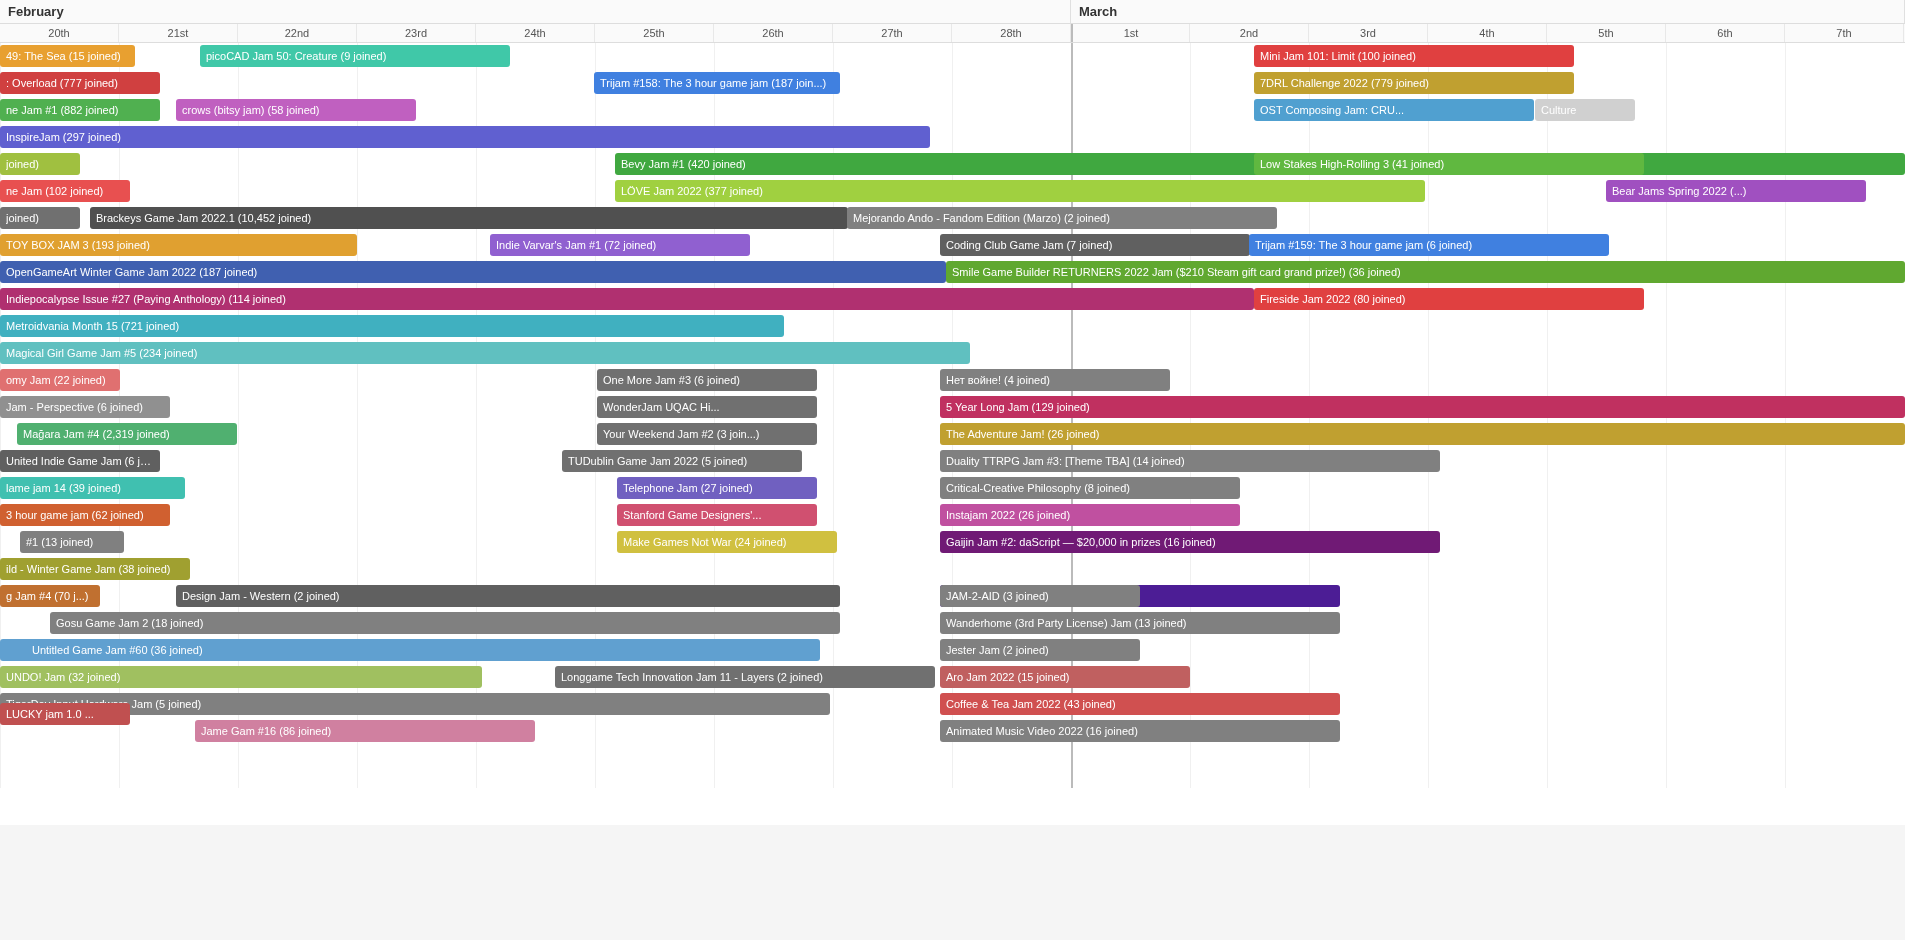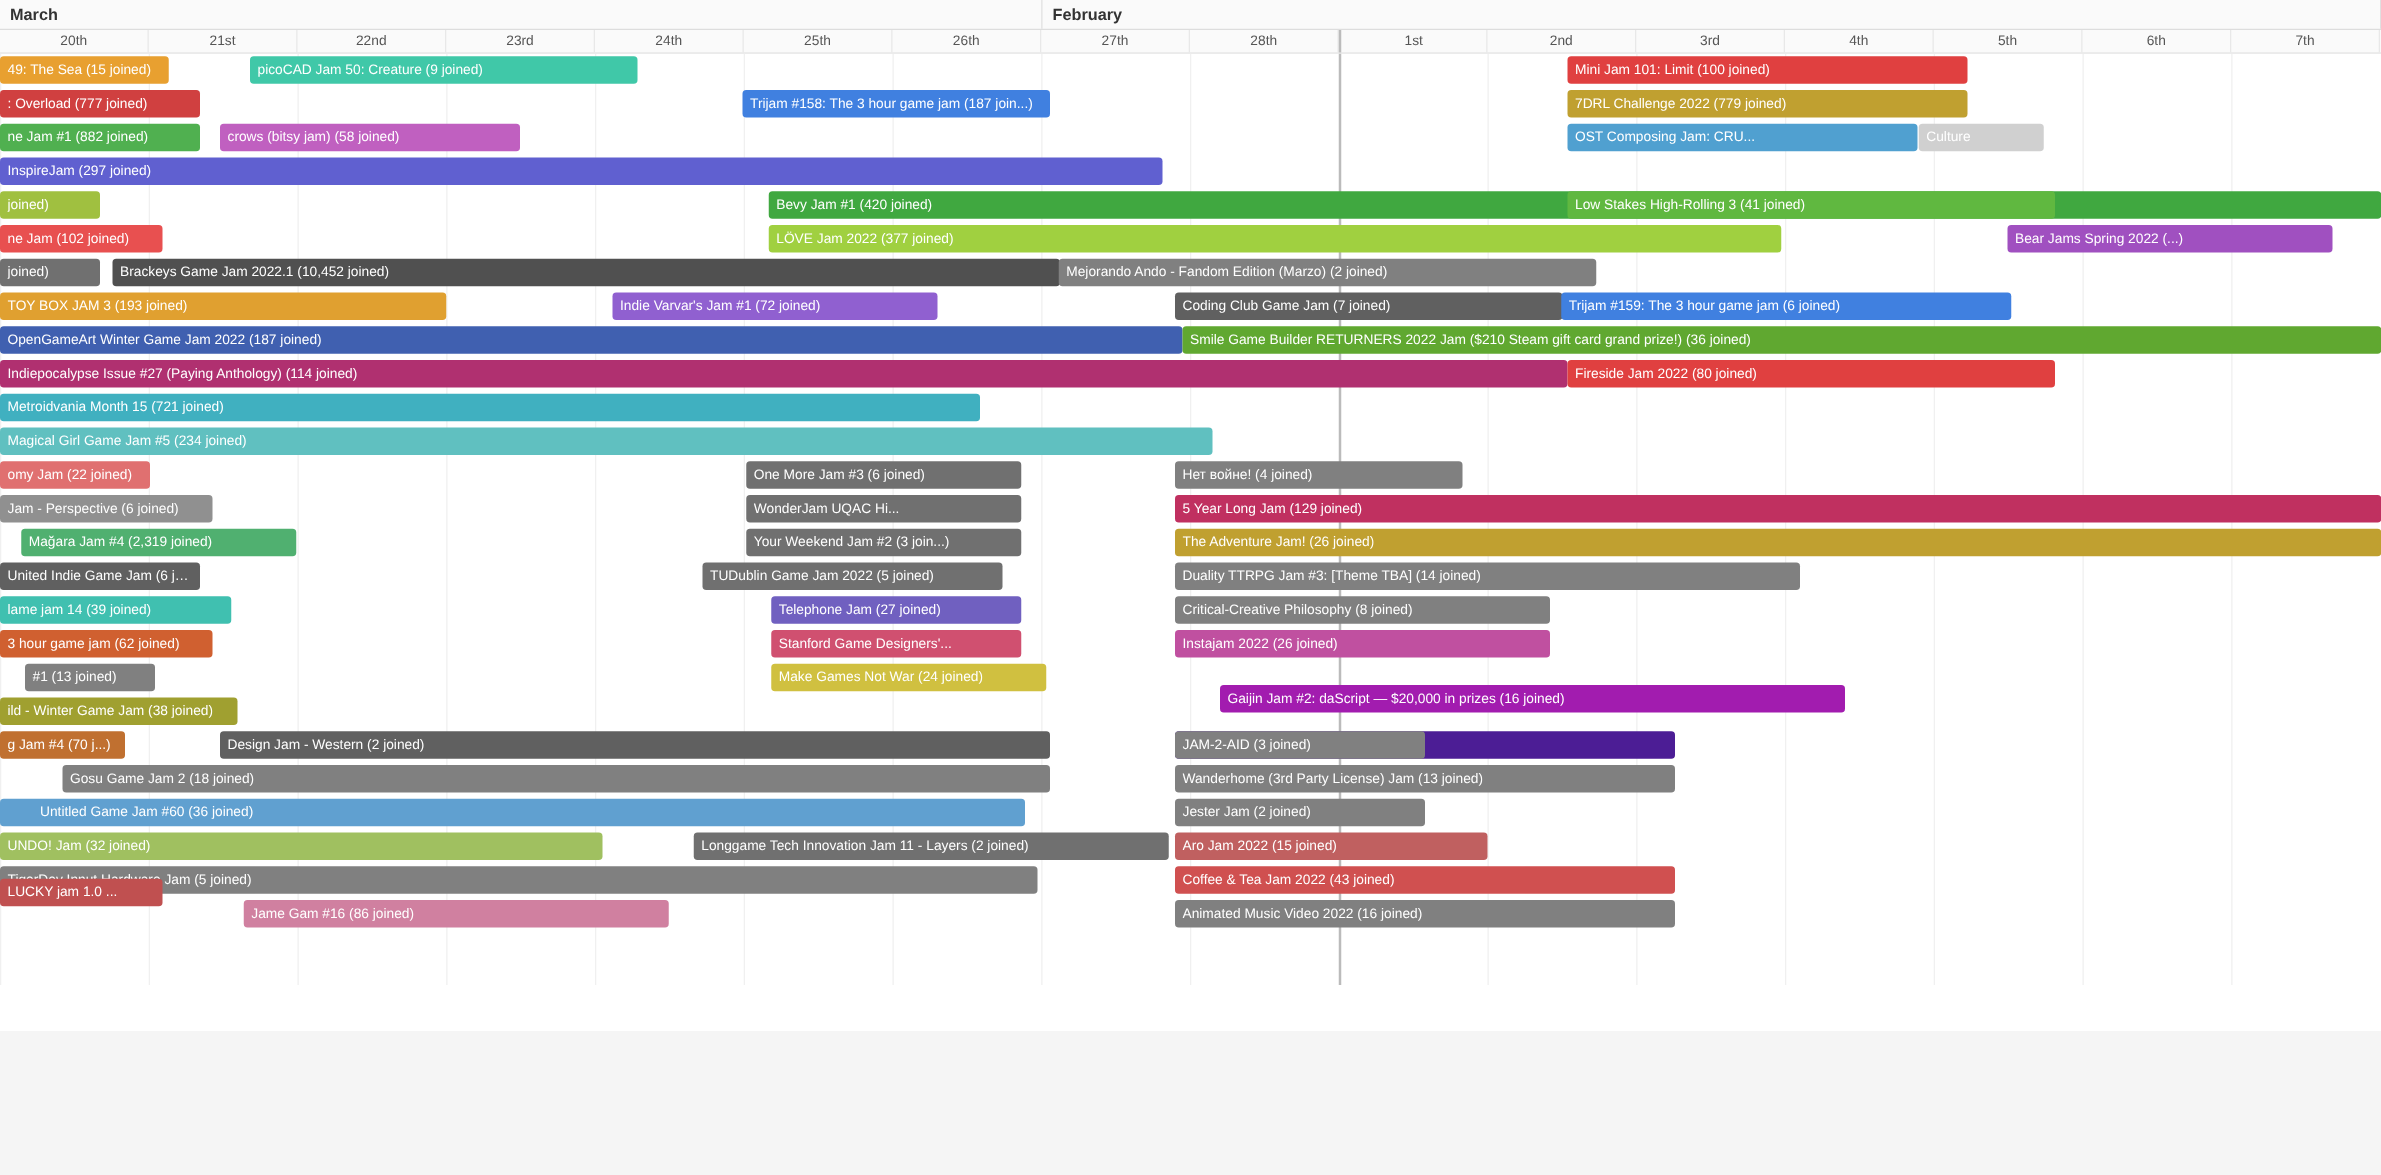--- a/index.html
+++ b/index.html
@@ -70,22 +70,22 @@
       text-overflow: ellipsis;
       white-space: nowrap;
     }
   </style>
 </head>
 <body>
 
 <div class="calendar-container" style="min-height: 825px;">
 
   <div class="header-months" style="width:1905px;">
+    <div class="month-label" style="width:1071px;">February</div>
     <div class="month-label" style="width:834px;">March</div>
-    <div class="month-label" style="width:1071px;">February</div>
   </div>
 
   <div class="header-days" style="width:1905px;">
   <div class="day-col" style="width: 119px;">20th</div>
       <div class="day-col" style="width: 119px;">21st</div>
       <div class="day-col" style="width: 119px;">22nd</div>
       <div class="day-col" style="width: 119px;">23rd</div>
       <div class="day-col" style="width: 119px;">24th</div>
       <div class="day-col" style="width: 119px;">25th</div>
       <div class="day-col" style="width: 119px;">26th</div>
@@ -242,21 +242,21 @@
       </div>
       <div class="jam-bar" style="left: 940px; width: 300px; top: 461px; background: rgb(192, 80, 160);">
         <span>Instajam 2022 (26 joined)</span>
       </div>
       <div class="jam-bar" style="left: 0px; width: 104px; top: 488px; background: rgb(128, 128, 128); margin-left: 20px;">
         <span>#1 (13 joined)</span>
       </div>
       <div class="jam-bar" style="left: 617px; width: 220px; top: 488px; background: rgb(208, 192, 64);">
         <span>Make Games Not War (24 joined)</span>
       </div>
-      <div class="jam-bar" style="left: 976px; width: 500px; top: 488px; background: #a21caf; margin-top: 17px;">
+      <div class="jam-bar" style="left: 940px; width: 500px; top: 488px; background: #701a75;">
         <span>Gaijin Jam #2: daScript — $20,000 in prizes (16 joined)</span>
       </div>
       <div class="jam-bar" style="left: 0px; width: 190px; top: 515px; background: rgb(160, 160, 48);">
         <span>ild - Winter Game Jam (38 joined)</span>
       </div>
       <div class="jam-bar" style="left: 940px; width: 400px; top: 542px; background: #4c1d95;">
         <span>The last Warrior Oficial Demo (3 joined)</span>
       </div>
       <div class="jam-bar" style="left: 0px; width: 100px; top: 542px; background: rgb(192, 112, 48);">
         <span>g Jam #4 (70 j...)</span>

